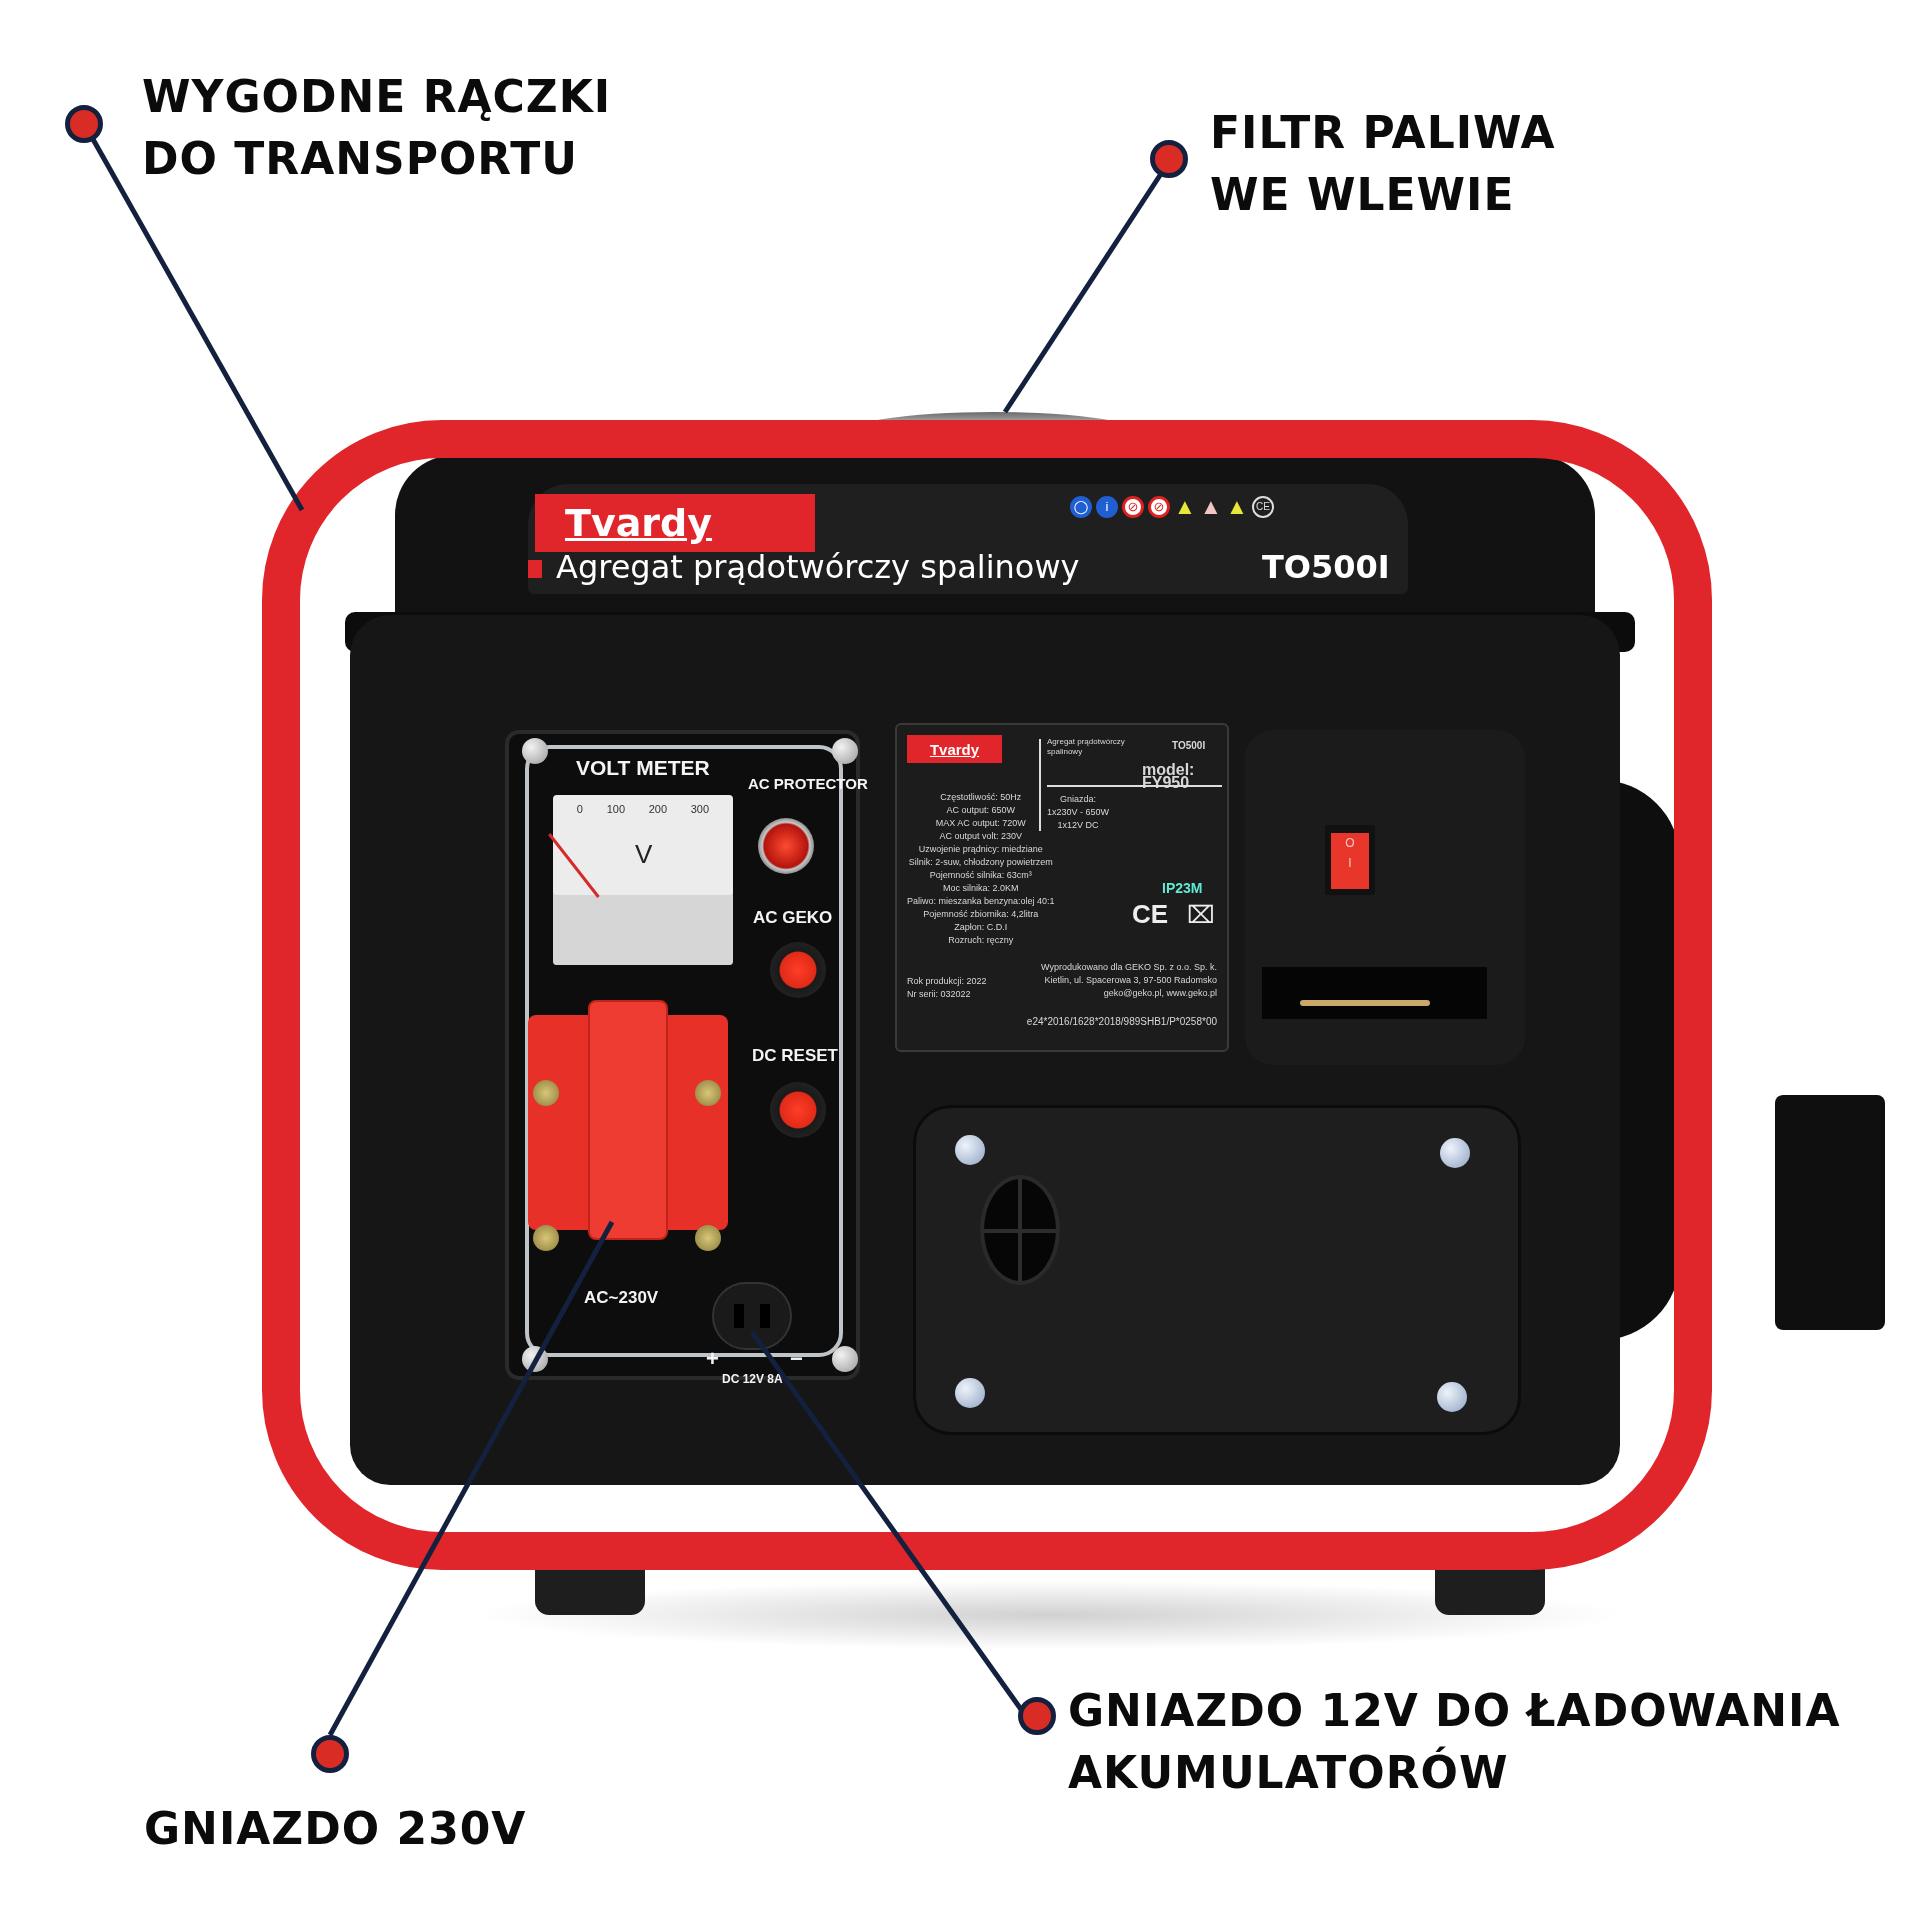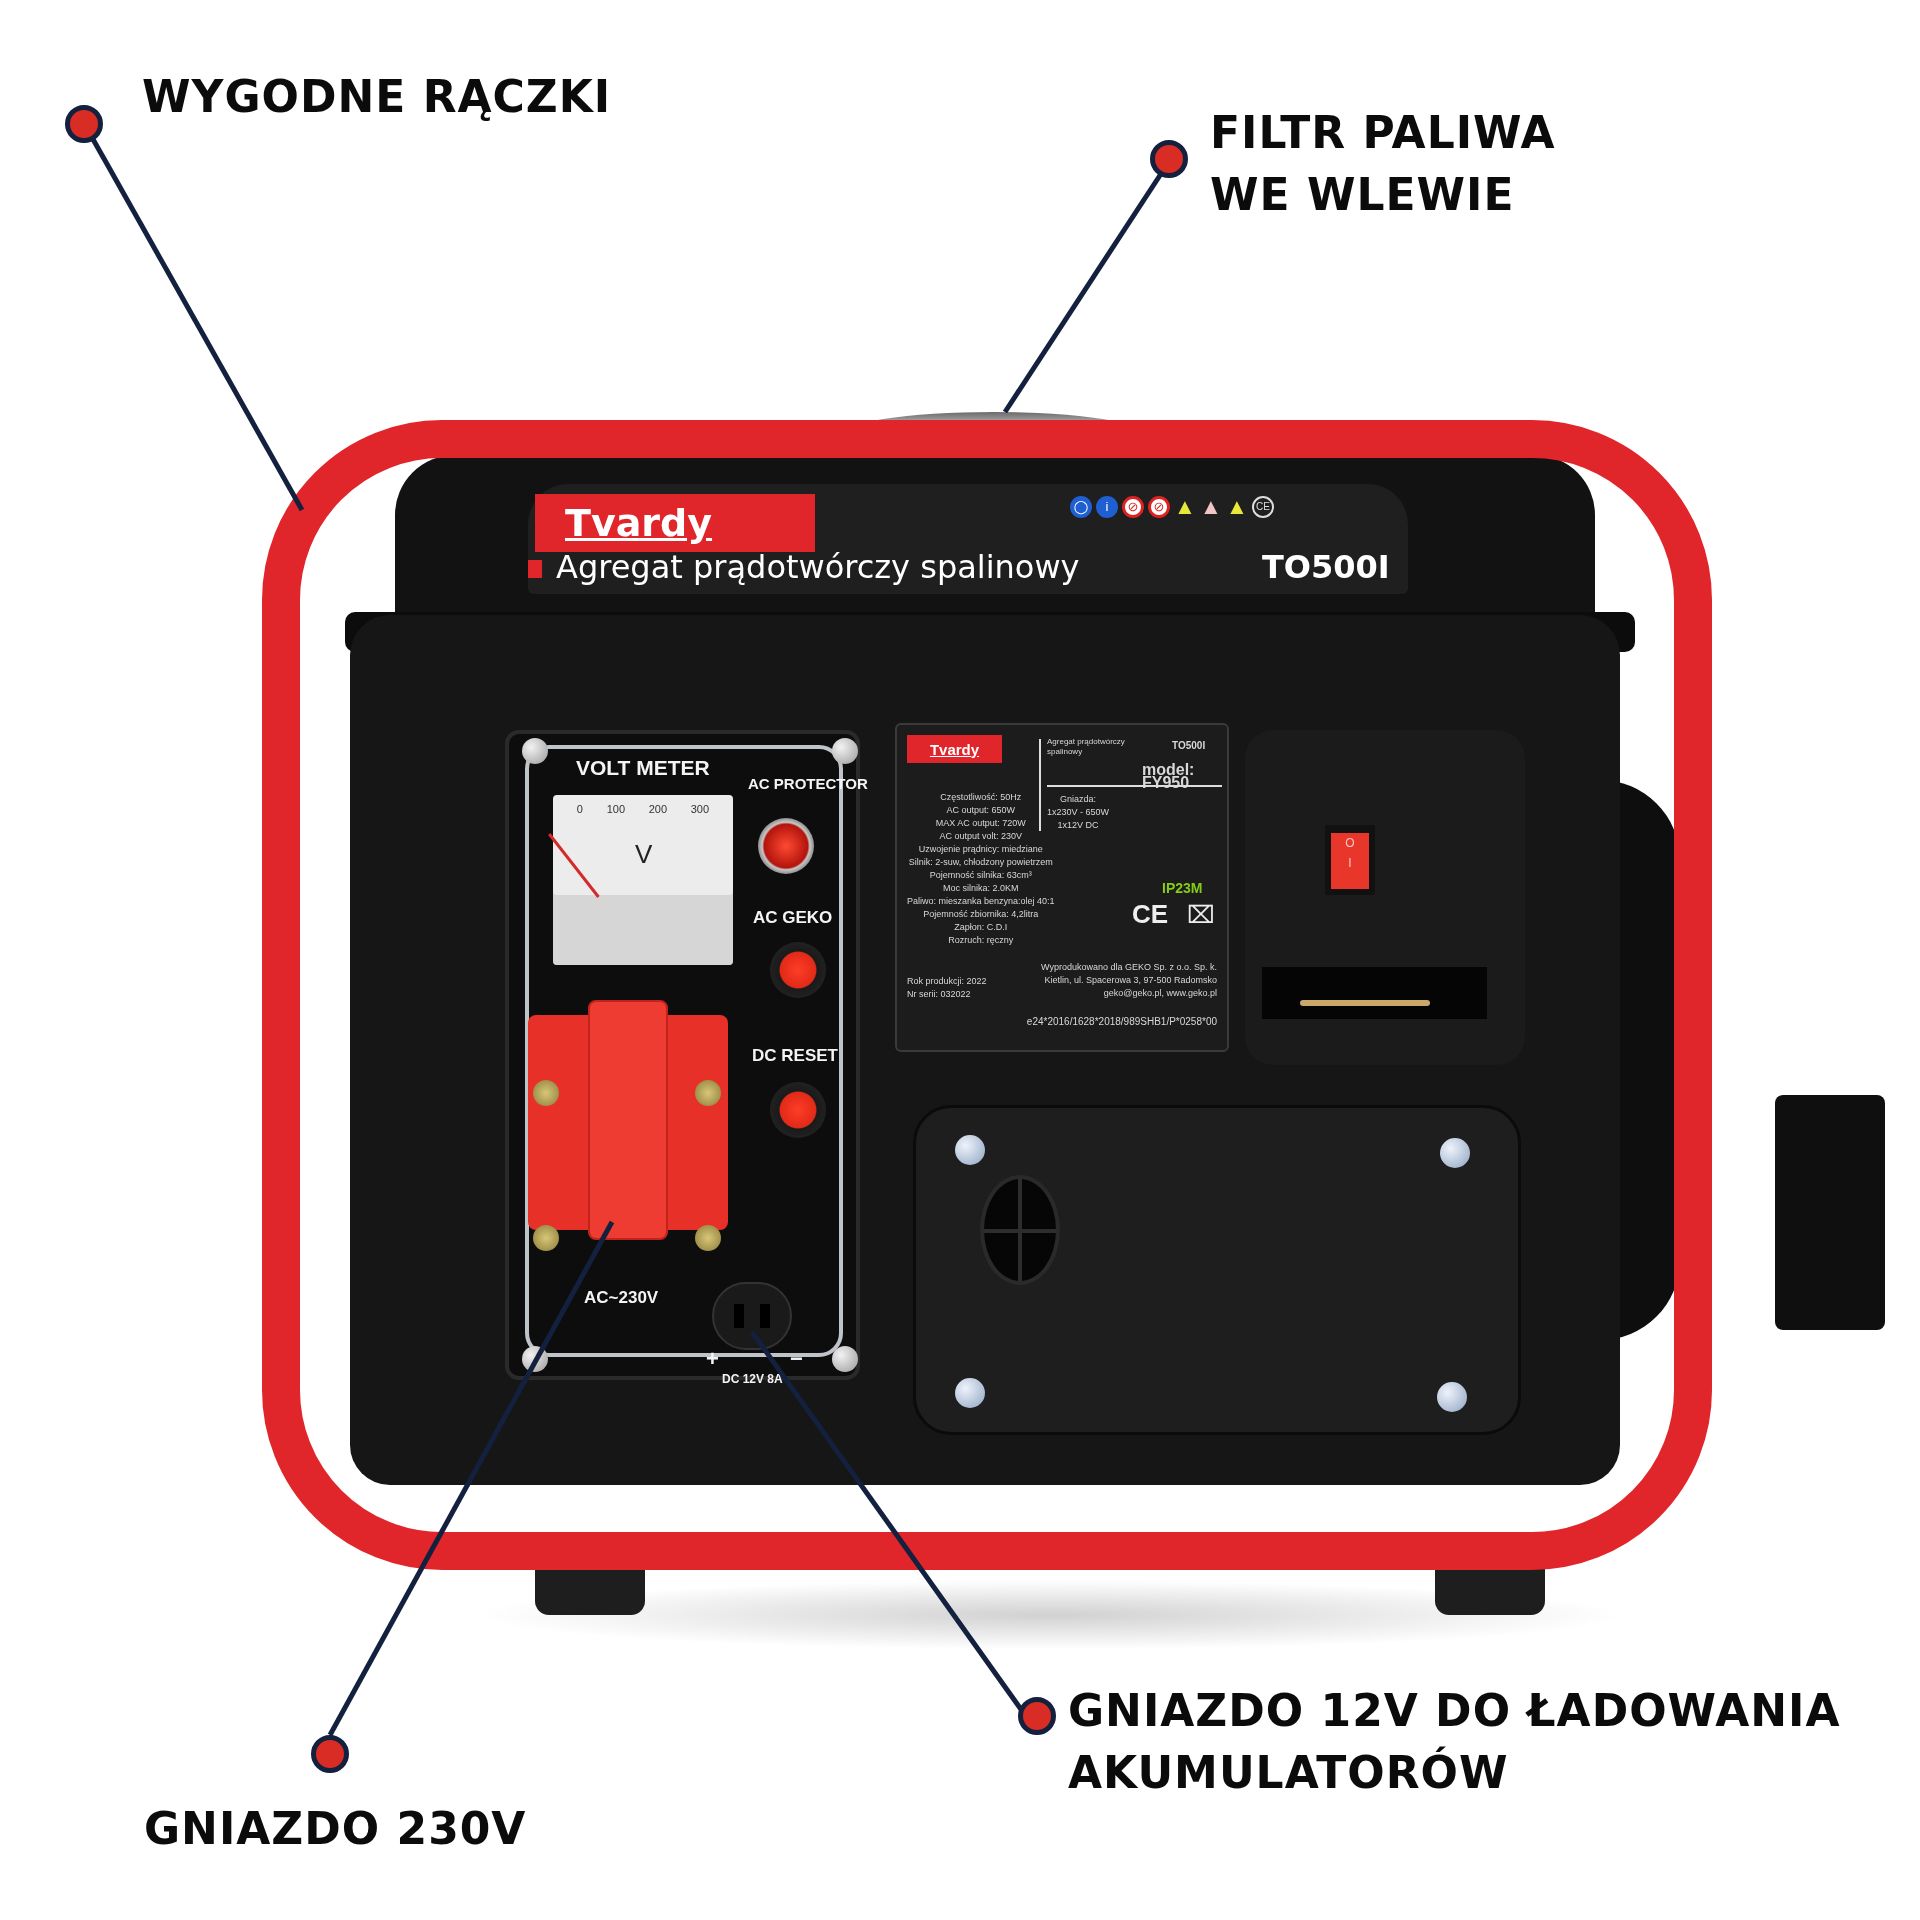--- a/index.html
+++ b/index.html
@@ -45,21 +45,21 @@
   .socket-12v { left:712px; top:1282px; width:80px; height:68px; background:#1a1a1a; border-radius:34px; border:2px solid #333; box-sizing:border-box; }
   .pin { width:10px; height:24px; background:#000; top:20px; }
 
   
   .plate { left:895px; top:723px; width:330px; height:325px; background:#1c1c1c; border:2px solid #3a3a3a; border-radius:6px; color:#d8d8d8; font-size:9px; line-height:13px; font-family:"Liberation Sans", sans-serif; }
   .plate-brand { left:10px; top:10px; width:95px; height:28px; background:#e0252b; color:#fff; font-weight:700; font-size:15px; display:flex; align-items:center; justify-content:center; text-decoration:underline; }
   .plate-divider-v { left:142px; top:14px; width:2px; height:92px; background:#ddd; }
   .plate-divider-h { left:150px; top:60px; width:175px; height:2px; background:#ddd; }
   .plate-specs { left:10px; top:66px; }
   .plate-specs div, .plate-sockets div { white-space:nowrap;text-align:center; }
-  .plate-ip { left:265px; top:157px; font-size:14px; font-weight:700; color:#84cc16; }
+  .plate-ip { left:265px; top:157px; font-size:14px; font-weight:700; color:#5eead4; }
   .plate-ce { left:235px; top:183px; font-size:26px; font-weight:700; color:#eee; }
   .plate-weee { left:290px; top:183px; font-size:24px; color:#eee; }
 
   
   .switch-box { left:1245px; top:730px; width:280px; height:335px; background:#1b1b1b; border-radius:28px; }
   .rocker { left:1325px; top:825px; width:50px; height:70px; background:#111; border-radius:3px; }
   .rocker-inner { left:6px; top:8px; width:38px; height:56px; background:#e8362a; color:#f7c6c2; font-size:12px; text-align:center; line-height:20px; }
   .choke-slot { left:1262px; top:967px; width:225px; height:52px; background:#050505; }
   .choke-wire { left:1300px; top:1000px; width:130px; height:6px; background:#c9a86a; border-radius:3px; }
 
@@ -206,20 +206,21 @@
 <svg class="lines" viewBox="0 0 1920 1920">
   <line x1="85" y1="125" x2="302" y2="510" stroke="#13213f" stroke-width="5"></line>
   <line x1="1170" y1="160" x2="1005" y2="412" stroke="#13213f" stroke-width="5"></line>
   <line x1="330" y1="1735" x2="612" y2="1222" stroke="#13213f" stroke-width="5"></line>
   <line x1="1025" y1="1715" x2="752" y2="1332" stroke="#13213f" stroke-width="5"></line>
 </svg>
 
 <div class="dot" style="left:65px;top:105px"></div>
 <div class="callout-text" style="left:142px;top:66px">
   <div>WYGODNE RĄCZKI</div>
+  <div>DO TRANSPORTU</div>
 </div>
 
 <div class="dot" style="left:1150px;top:140px"></div>
 <div class="callout-text" style="left:1210px;top:102px">
   <div>FILTR PALIWA</div>
   <div>WE WLEWIE</div>
 </div>
 
 <div class="dot" style="left:311px;top:1735px"></div>
 <div class="callout-text" style="left:144px;top:1798px">

